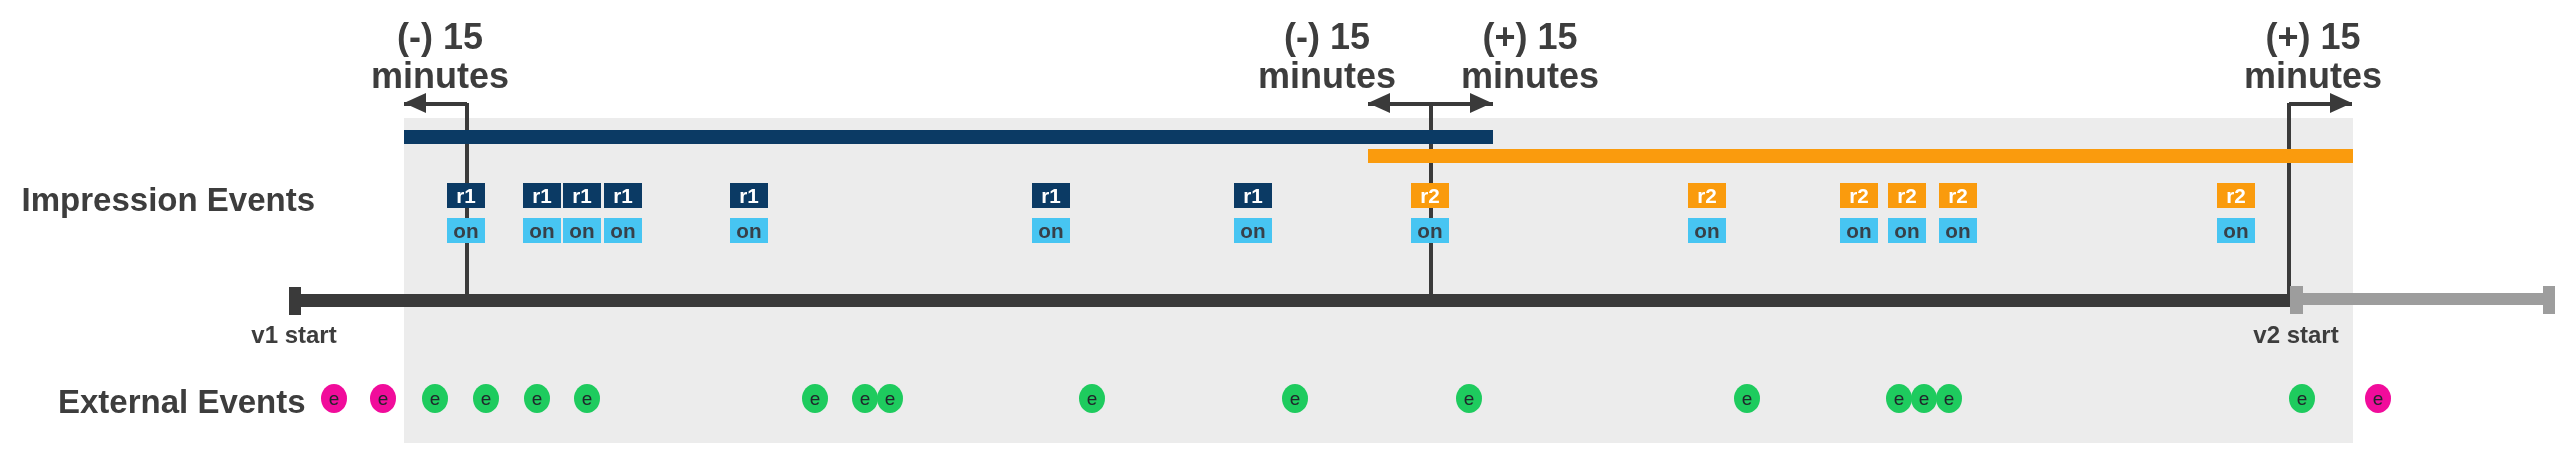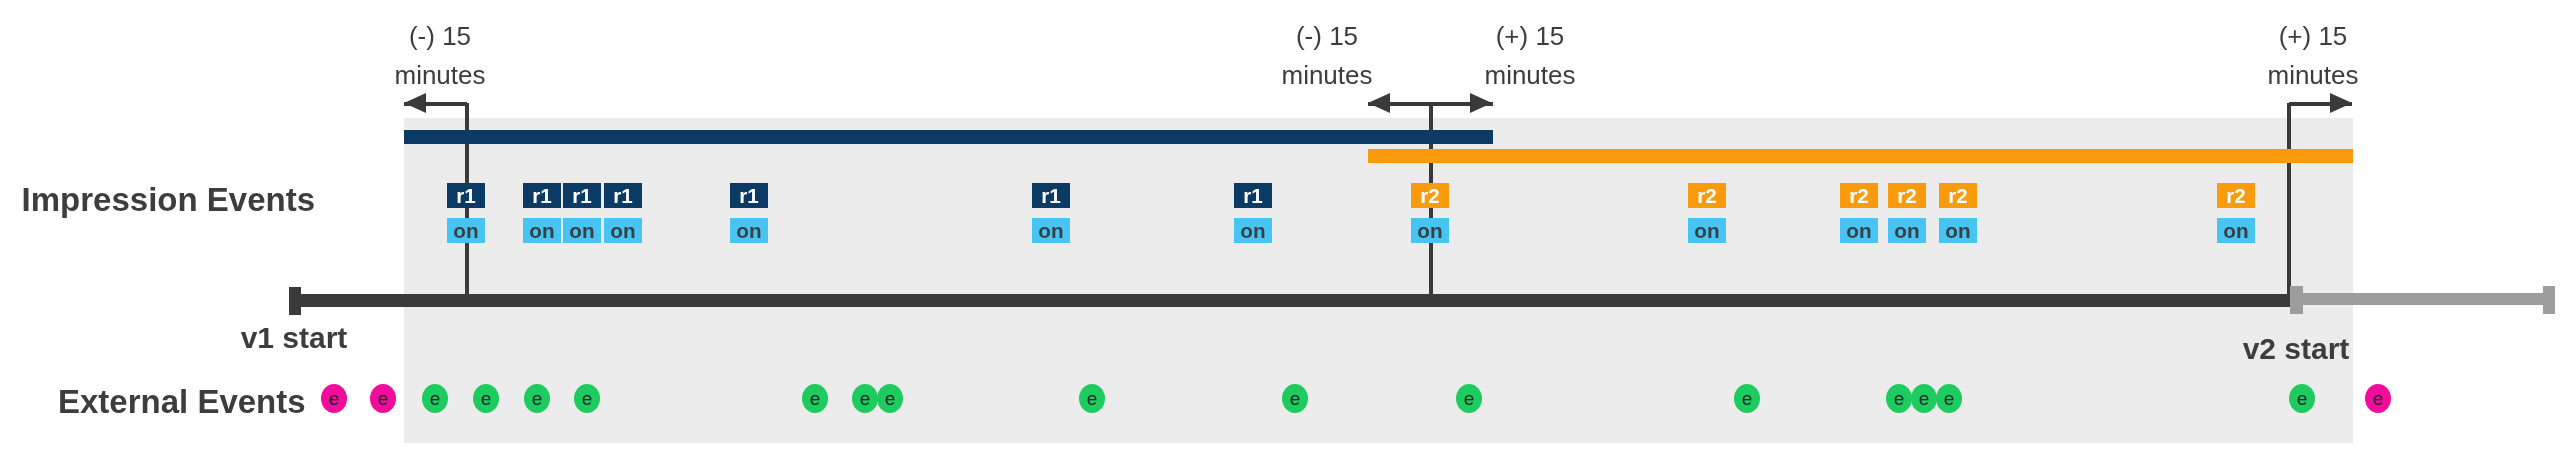--- a/index.html
+++ b/index.html
@@ -8,45 +8,45 @@
     font-family:"Liberation Sans", sans-serif;background:#ffffff;
   }
   .panel{position:absolute;left:404px;top:118px;width:1949px;height:325px;background:#ececec;z-index:0;}
   .vline{position:absolute;top:103px;height:192px;width:3.8px;margin-left:-1.9px;background:#3a3a3a;z-index:1;}
   .range-bar{position:absolute;height:14px;z-index:2;}
   .arrow-line{position:absolute;top:102px;height:3.8px;background:#3a3a3a;z-index:5;}
   .arrow-head{position:absolute;top:93px;width:0;height:0;border-top:10.3px solid transparent;border-bottom:10.3px solid transparent;z-index:5;}
   .arrow-head.left{border-right:22.6px solid #3a3a3a;}
   .arrow-head.right{border-left:22.6px solid #3a3a3a;}
   .time-label{position:absolute;top:17px;transform:translateX(-50%);text-align:center;
-    font-size:26px;line-height:39px;font-weight:400;color:#3d3d3d;white-space:nowrap;z-index:6;}
+    font-size:36px;line-height:39px;font-weight:700;color:#3d3d3d;white-space:nowrap;z-index:6;}
   .row-label{position:absolute;font-size:33px;font-weight:600;color:#3d3d3d;white-space:nowrap;z-index:6;}
   .imp-event{position:absolute;top:183px;width:38px;z-index:4;}
   .r-box{width:38px;height:25.4px;line-height:25.4px;text-align:center;color:#ffffff;
     font-size:20.7px;font-weight:700;}
   .on-box{margin-top:9.4px;width:38px;height:25.4px;line-height:25.4px;text-align:center;
     color:#374049;font-size:20.7px;font-weight:700;}
   .tl-piece{position:absolute;z-index:3;}
-  .v-label{position:absolute;top:321px;transform:translateX(-50%);font-size:30px;font-weight:600;color:#3d3d3d;white-space:nowrap;z-index:6;}
+  .v-label{position:absolute;top:321px;transform:translateX(-50%);font-size:24px;font-weight:600;color:#3d3d3d;white-space:nowrap;z-index:6;}
   .ext-event{position:absolute;top:384px;width:26px;height:29px;margin-left:-13px;border-radius:50%;
     text-align:center;line-height:29px;font-size:19px;color:#20252b;z-index:4;}
 </style>
 </head>
 <body>
 
 <div id="stage">
   <div class="panel"></div>
 
   <div class="row-label" style="left:21.6px;top:181px;text-align:right;">Impression Events</div>
 
   <div class="row-label" style="left:58px;top:383px;">External Events</div>
 
   <div class="v-label" style="left:294px;">v1 start</div>
 
-  <div class="v-label" style="left:2296px;margin-top:11px;">v2 start</div>
+  <div class="v-label" style="left:2296px;">v2 start</div>
 
 <div class="vline" style="left: 467px; background: rgb(58, 58, 58);"></div>
     <div class="vline" style="left: 1431px; background: rgb(58, 58, 58);"></div>
     <div class="vline" style="left: 2289px; background: rgb(58, 58, 58);"></div>
     <div class="range-bar" style="left: 404px; width: 1089px; top: 130px; background: rgb(11, 58, 100);"></div>
     <div class="range-bar" style="left: 1368px; width: 985px; top: 149px; background: rgb(250, 155, 13);"></div>
     <div class="arrow-line" style="left: 404px; width: 63px; background: rgb(58, 58, 58);"></div>
     <div class="arrow-head left" style="left: 404px;"></div>
     <div class="arrow-line" style="left: 1368px; width: 125px; background: rgb(58, 58, 58);"></div>
     <div class="arrow-head left" style="left: 1368px;"></div>

